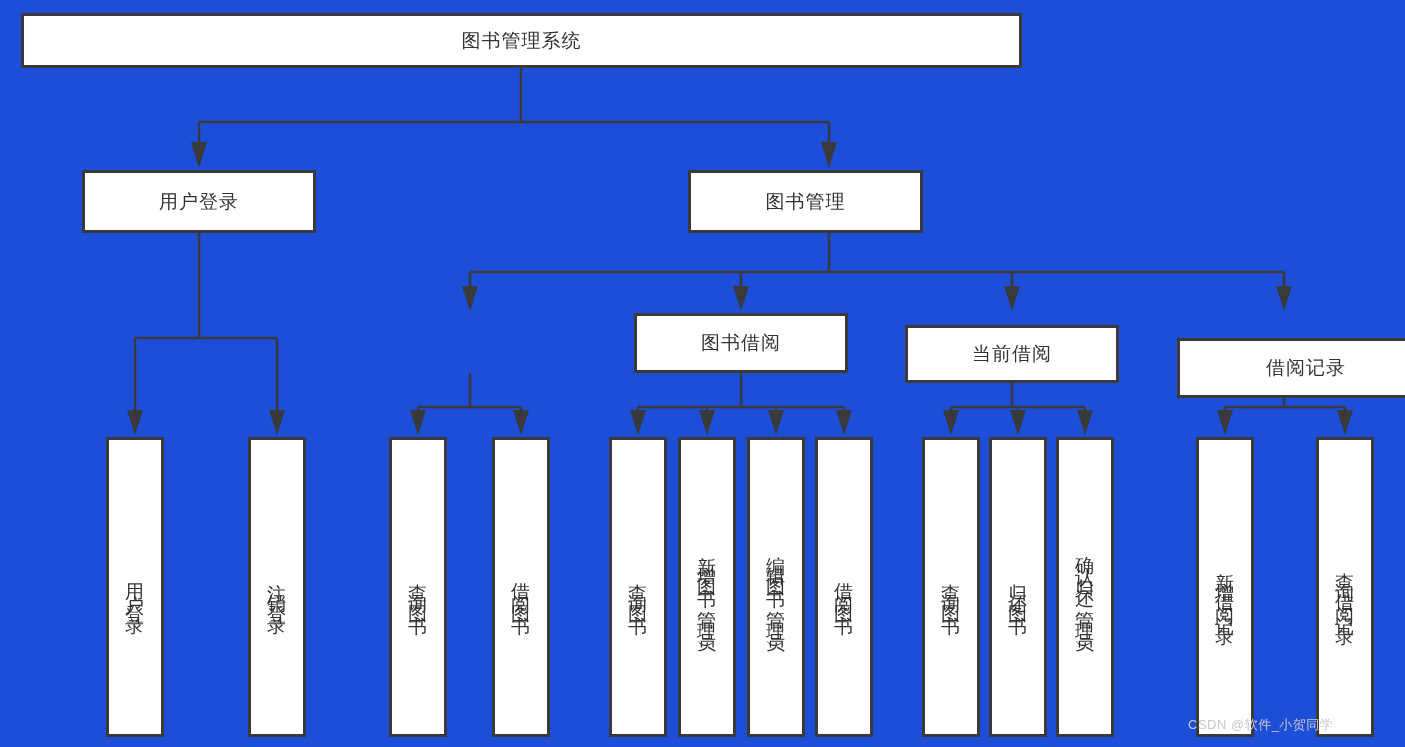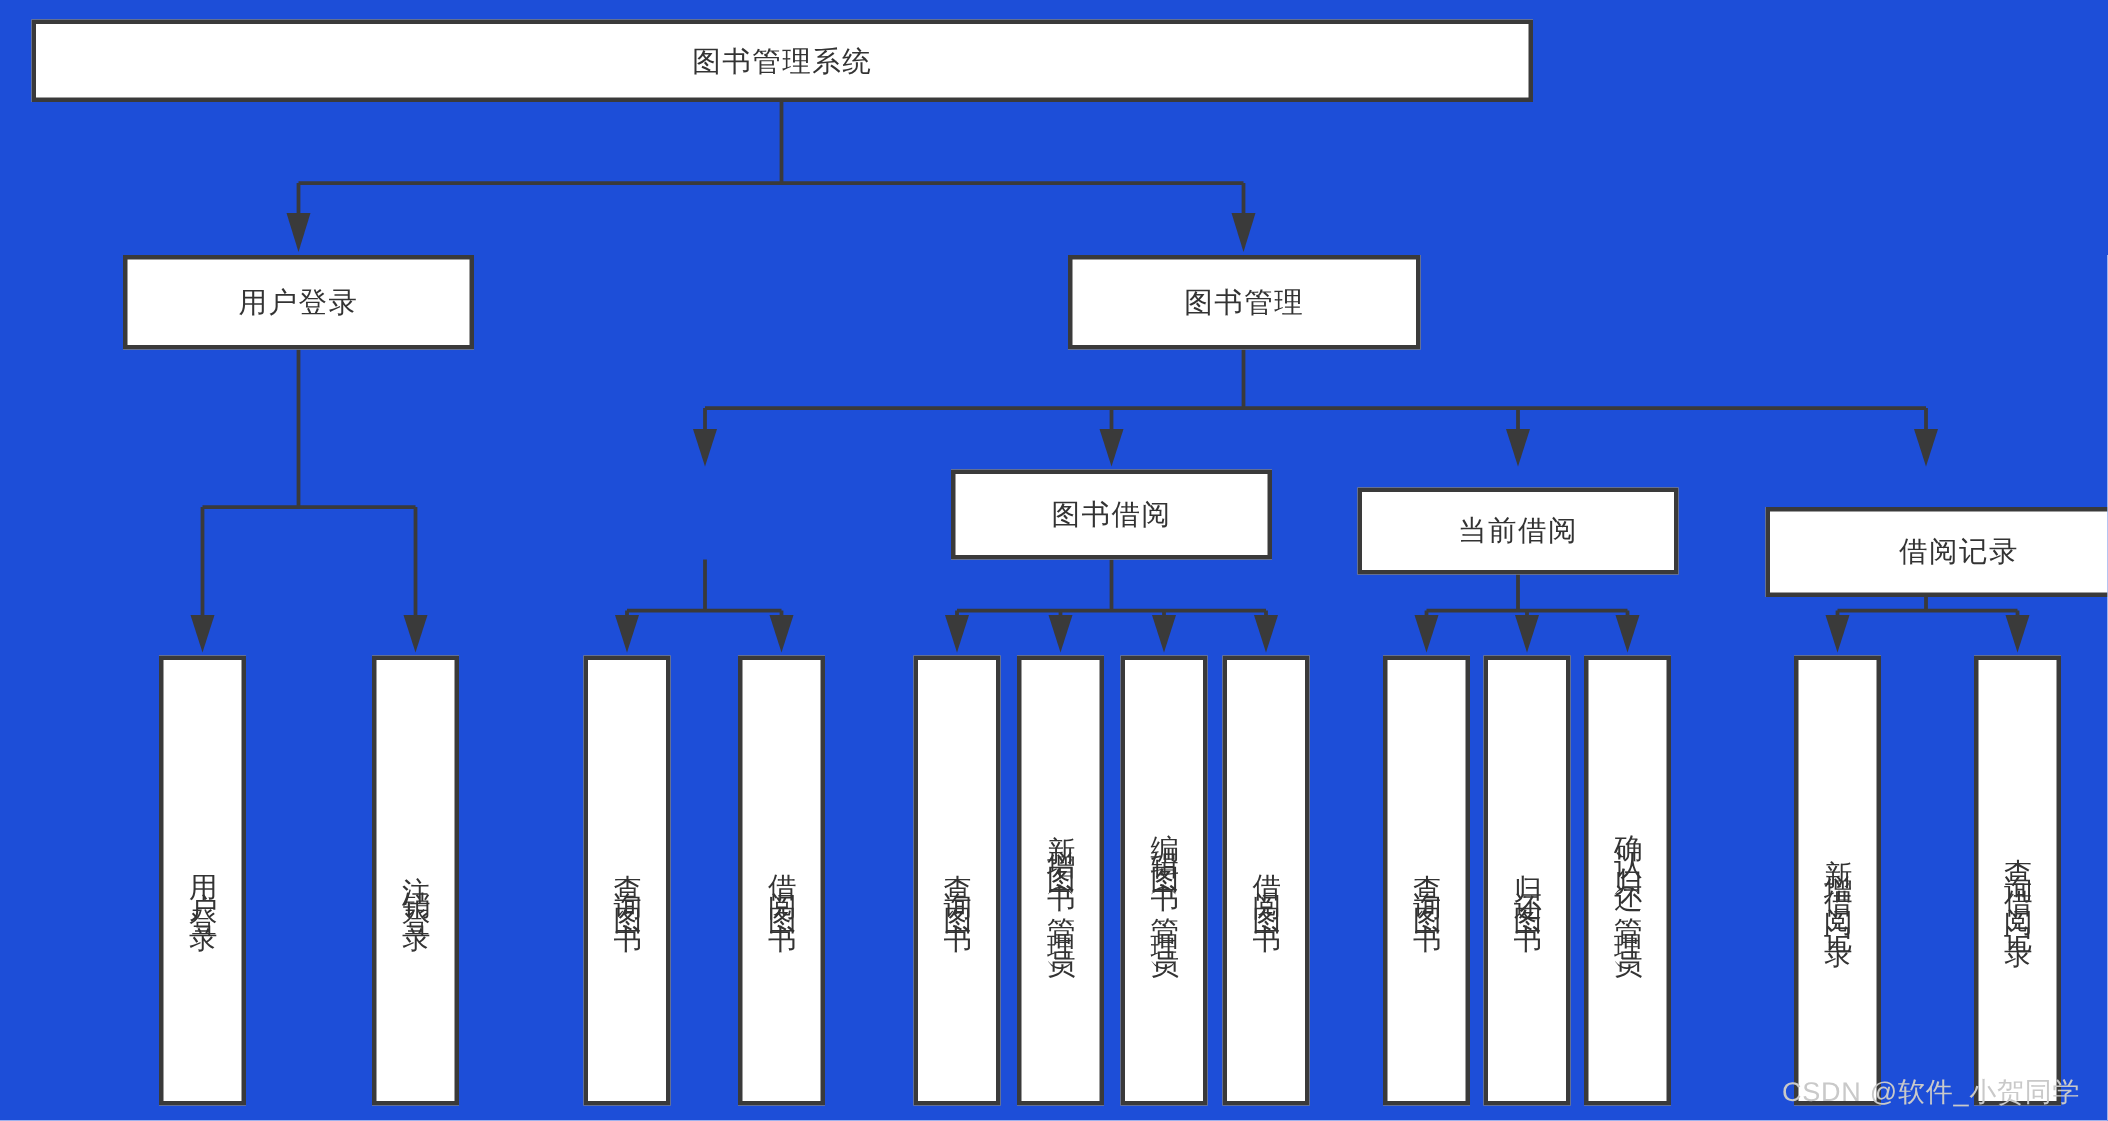--- a/index.html
+++ b/index.html
@@ -49,21 +49,21 @@
     stroke-width: 2.5;
   }
   #connectors path.arr {
     fill: #3a3a3a;
     stroke: none;
   }
   .watermark {
     position: absolute;
     left: 1188px;
     top: 716px;
-    font-size: 18px;
+    font-size: 13px;
     letter-spacing: 0.5px;
     color: #c9c9c9;
     z-index: 3;
     white-space: nowrap;
   }
 </style>
 </head>
 <body>
 
 <div id="stage">
@@ -114,21 +114,21 @@
     <g>
       <path class="ln" d="M1284 373 V407 M1225 407 H1345 M1225 407 V414 M1345 407 V414"></path>
       <path class="arr" d="M1217 410 H1233 L1225 435 Z"></path>
       <path class="arr" d="M1337 410 H1353 L1345 435 Z"></path>
     </g>
   </svg>
 
   <div class="box" style="left:21px; top:13px; width:1001px; height:55px;">图书管理系统</div>
 
   <div class="box" style="left:82px; top:170px; width:234px; height:63px;">用户登录</div>
-  <div class="box" style="left:712px; top:170px; width:235px; height:63px;">图书管理</div>
+  <div class="box" style="left:688px; top:170px; width:235px; height:63px;">图书管理</div>
 
   <div class="box" style="left:634px; top:313px; width:214px; height:60px;">图书借阅</div>
   <div class="box" style="left:905px; top:325px; width:214px; height:58px;text-align:right;">当前借阅</div>
   <div class="box" style="left:1177px; top:313px; width:258px; height:60px;margin-top:25px;">借阅记录</div>
 
   <div class="box vert" style="left:106px; top:437px; width:58px; height:300px;">用户登录</div>
   <div class="box vert" style="left:248px; top:437px; width:58px; height:300px;">注销登录</div>
 
   <div class="box vert" style="left:389px; top:437px; width:58px; height:300px;">查询图书</div>
   <div class="box vert" style="left:492px; top:437px; width:58px; height:300px;">借阅图书</div>

